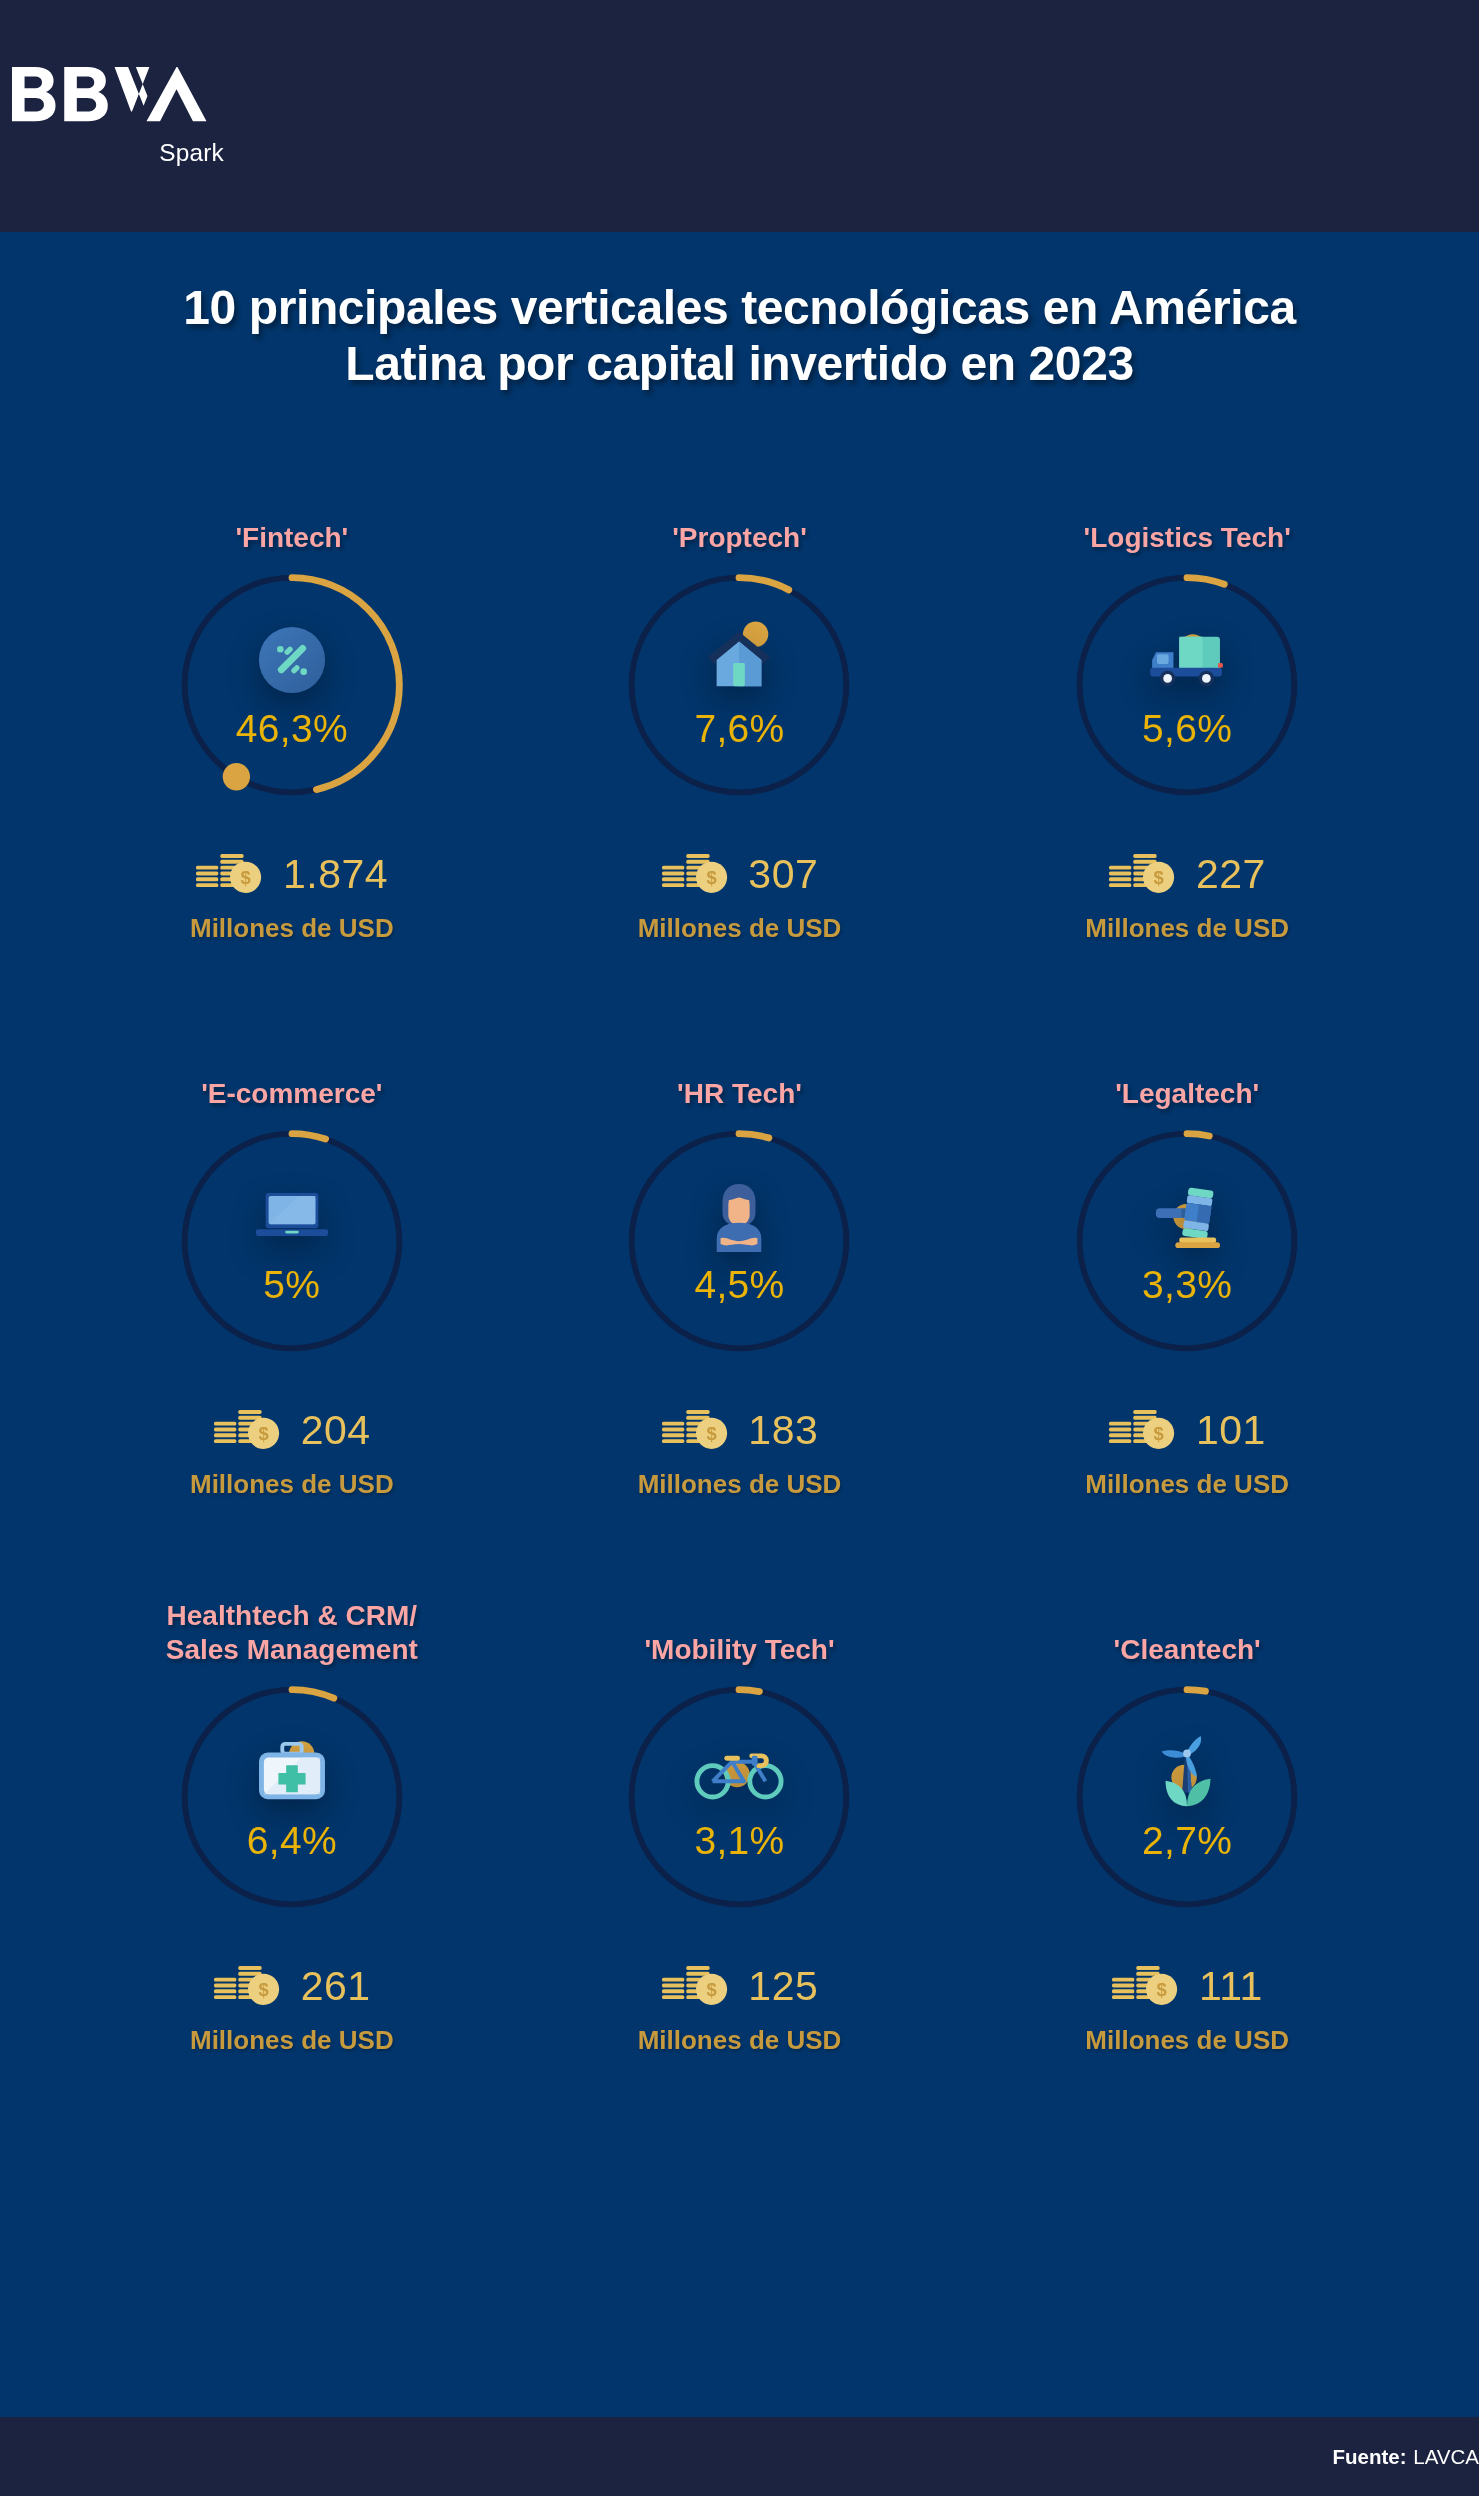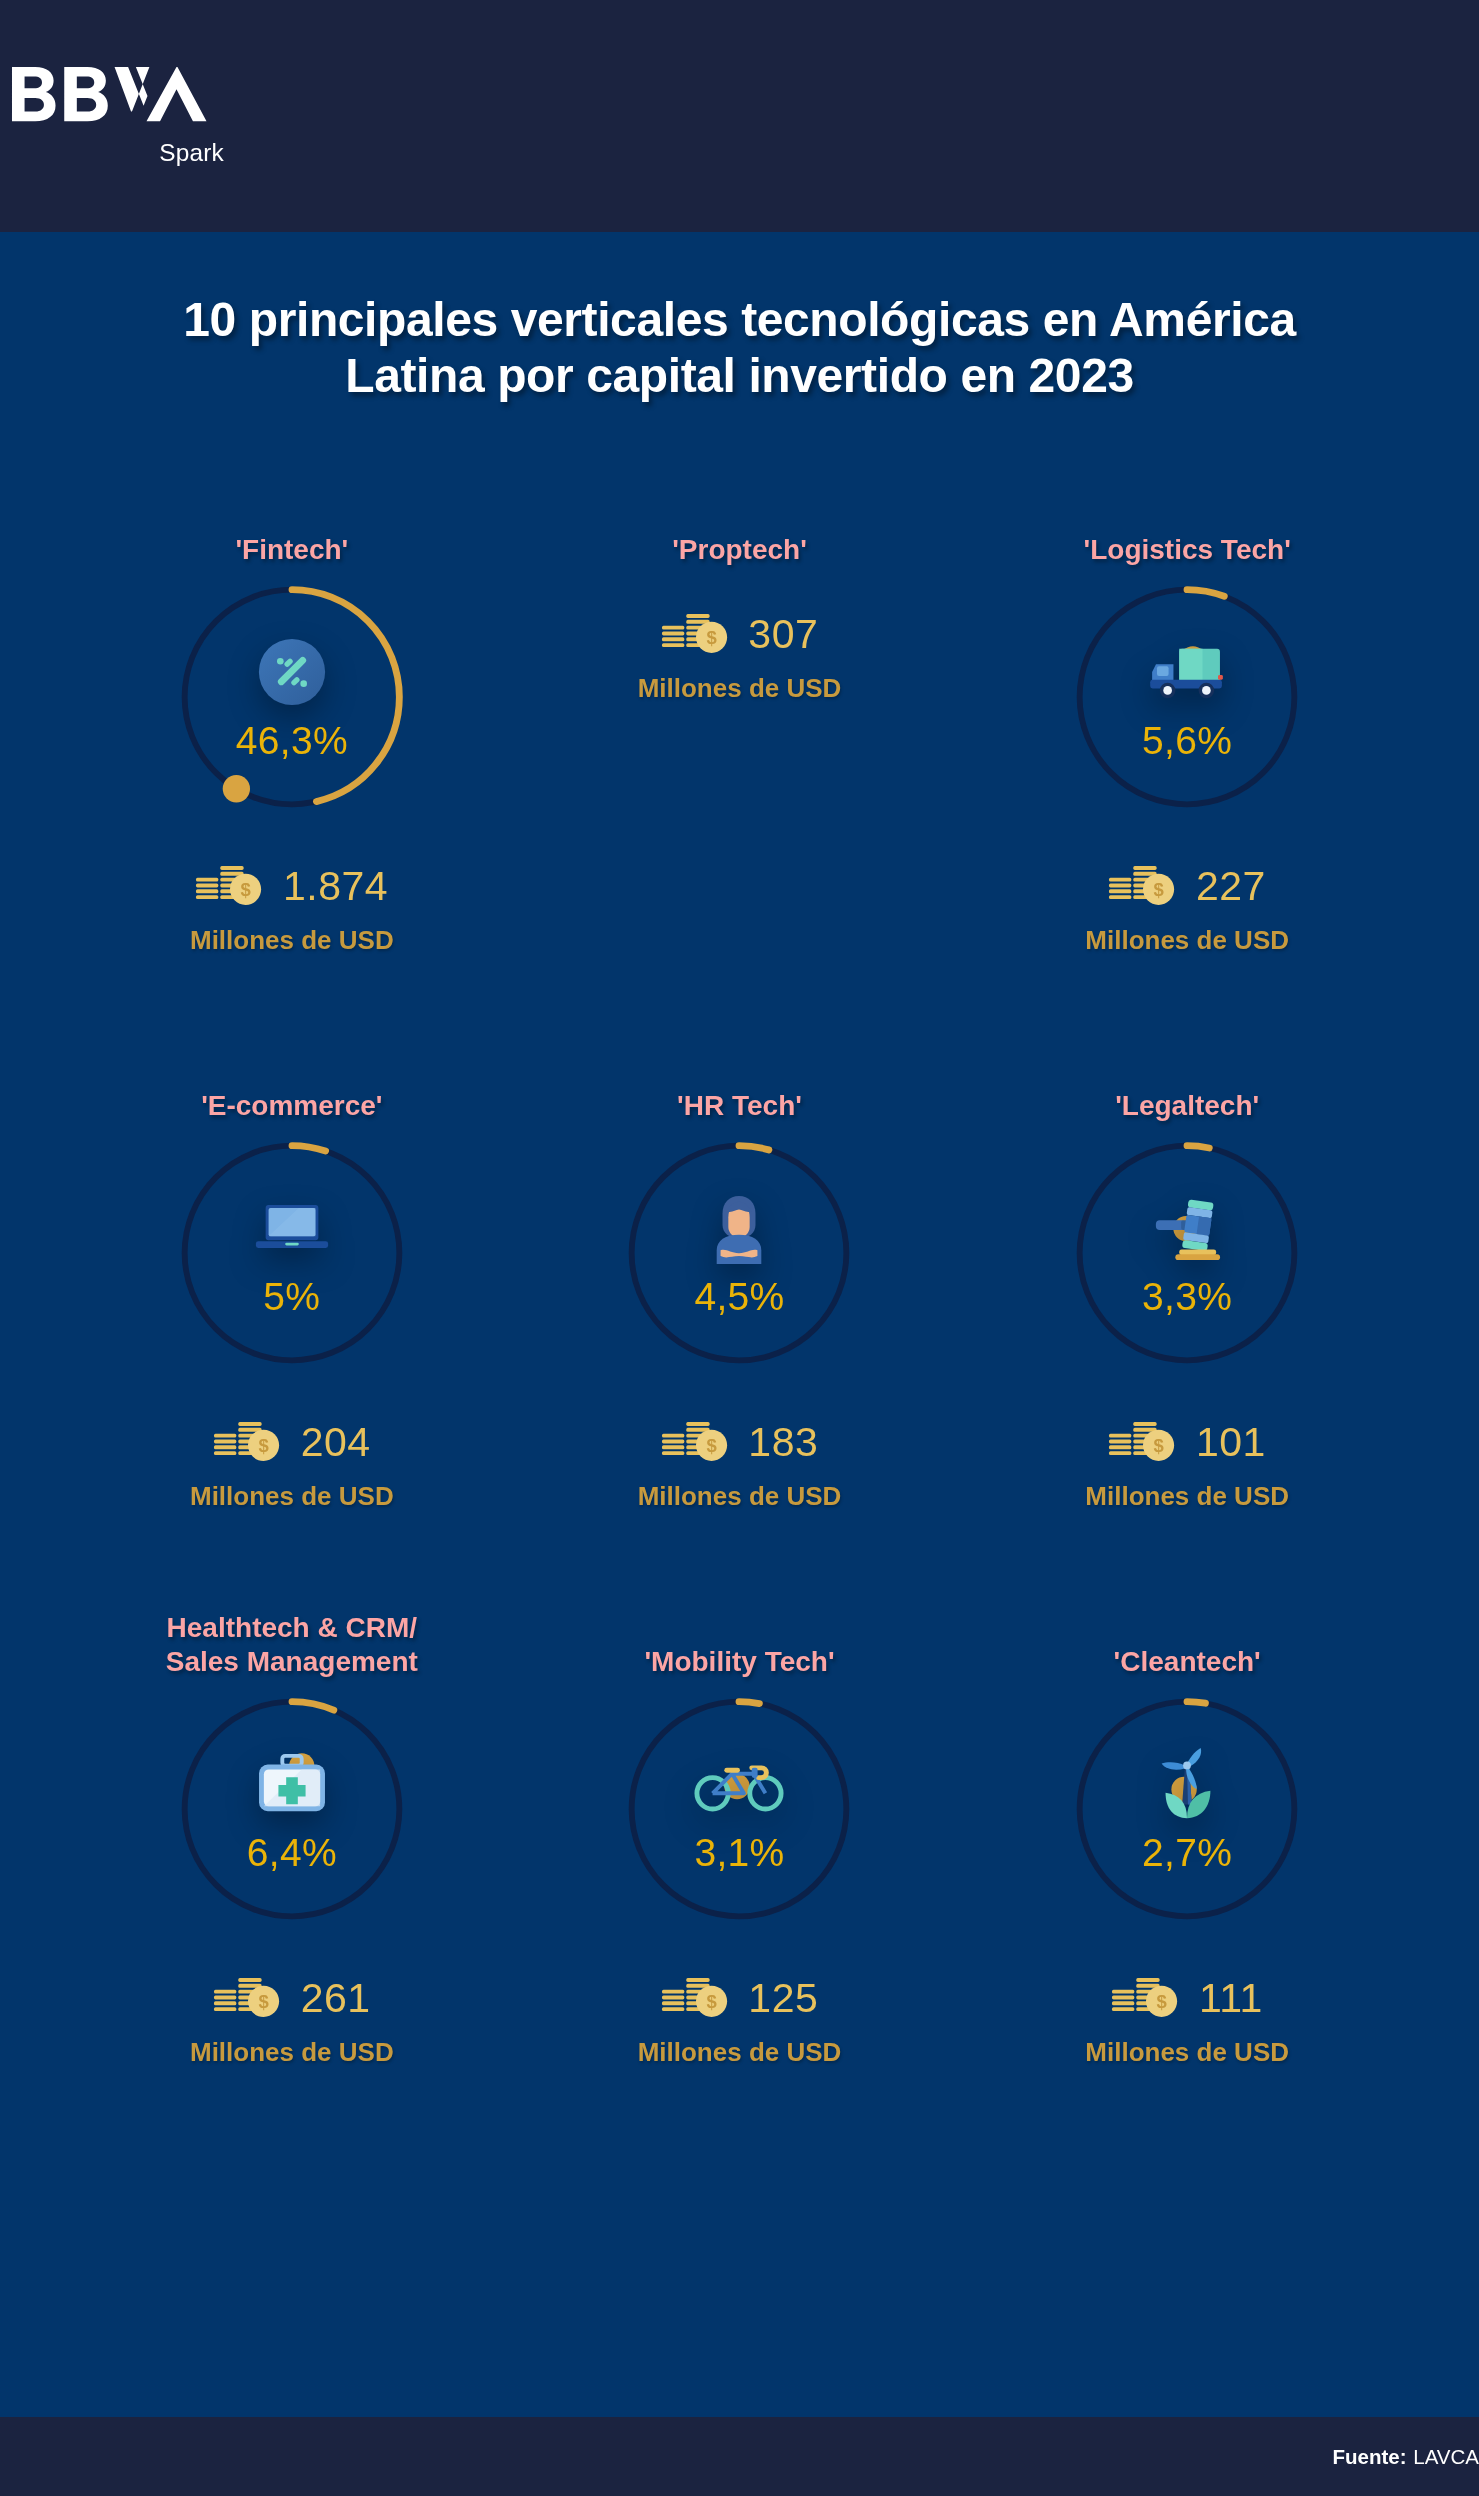--- a/index.html
+++ b/index.html
@@ -37,21 +37,21 @@
     color: #ffffff;
     font-size: 24.4px;
     letter-spacing: 0.2px;
     margin-top: 9.8px;
     font-weight: 400;
   }
 
   
   .sheet {
     background: #02356b;
-    padding-top: 60px;
+    padding-top: 48px;
     height: 2185px;
   }
 
   .page-title {
     color: #ffffff;
     font-weight: 700;
     font-size: 48px;
     line-height: 1.17;
     text-align: center;
     letter-spacing: -0.4px;
@@ -245,20 +245,36 @@
             <text x="52" y="35" font-family="Liberation Sans, sans-serif" font-size="19" font-weight="700" fill="#c79a3e" text-anchor="middle">$</text>
           </svg>
         </span>
         <span class="amount-value">1.874</span>
       </div>
       <div class="amount-unit">Millones de USD</div>
     </div>
 
     <div class="card">
       <div class="card-title">'Proptech'</div>
+      <div class="donut">
+        <svg width="244" height="244" viewBox="0 0 250 250">
+          <circle cx="125" cy="125" r="110" fill="none" stroke="#0b2149" stroke-width="6"></circle>
+          <circle cx="125" cy="125" r="110" fill="none" stroke="#d9a441" stroke-width="7" stroke-linecap="round" stroke-dasharray="53 691" transform="rotate(-90 125 125)"></circle>
+          <circle cx="177" cy="142" r="13" fill="#d9a441" transform="rotate(-90 125 125)"></circle>
+        </svg>
+        <div class="donut-icon">
+          <svg width="72" height="72" viewBox="0 0 74 74">
+            <path d="M37 8 L69 34 L62 41 L37 21 L12 41 L5 34 Z" fill="#16305c"></path>
+            <path d="M37 18 L60 37 L60 64 L14 64 L14 37 Z" fill="#6aa8e0"></path>
+            <path d="M37 18 L60 37 L60 64 L37 64 Z" fill="#5b9bd5"></path>
+            <rect x="31" y="40" width="12" height="24" rx="1.5" fill="#6fd8c4"></rect>
+          </svg>
+        </div>
+        <div class="donut-pct">7,6%</div>
+      </div>
       <div class="amount-row">
         <span class="coins">
           <svg width="70" height="45" viewBox="0 0 72 46">
             <g fill="#e8c15c">
               <rect x="1" y="16" width="23" height="4" rx="1.6"></rect>
                 <rect x="1" y="22" width="23" height="4" rx="1.6"></rect>
               <rect x="1" y="28" width="23" height="4" rx="1.6"></rect>
                 <rect x="1" y="34" width="23" height="4" rx="1.6"></rect>
               <rect x="26" y="4" width="24" height="4" rx="1.6"></rect>
                 <rect x="26" y="10" width="24" height="4" rx="1.6"></rect>

